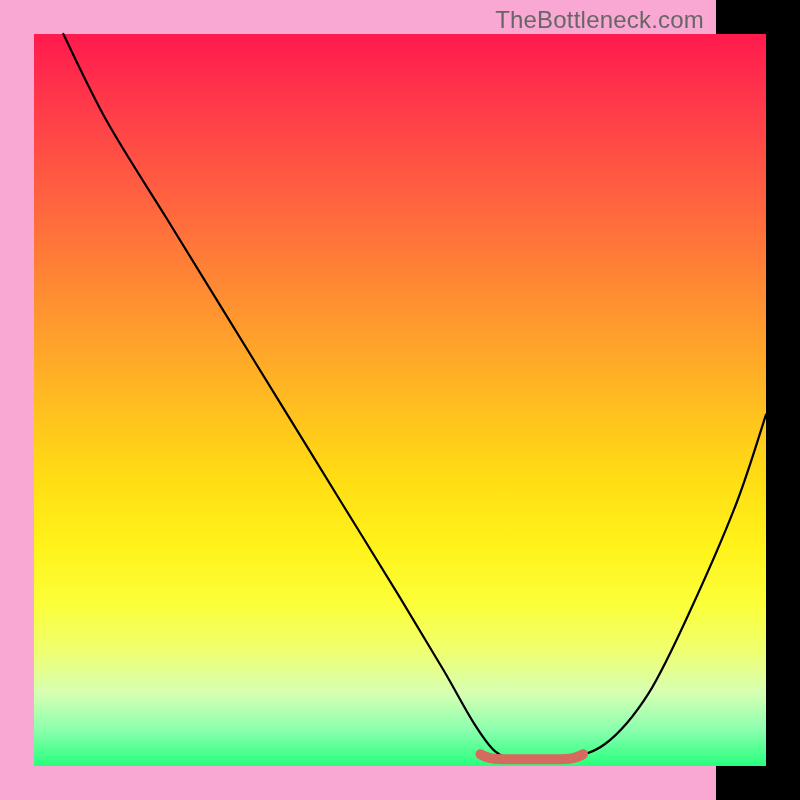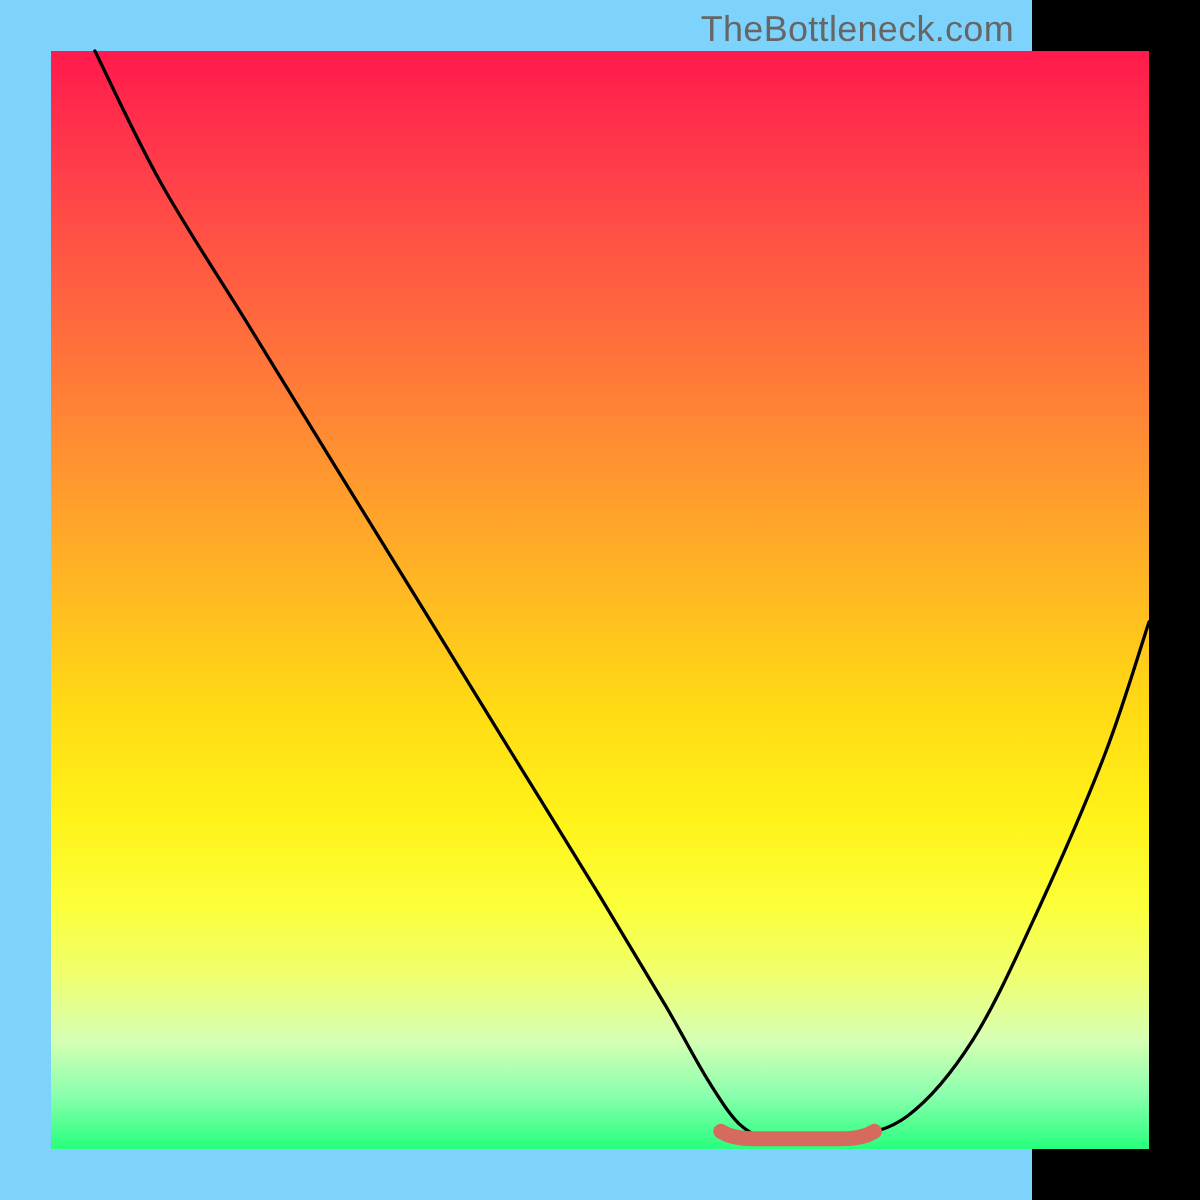--- a/index.html
+++ b/index.html
@@ -8,21 +8,22 @@
     width: 800px;
     height: 800px;
     background: #000;
     font-family: Arial, Helvetica, sans-serif;
     overflow: hidden;
   }
   .frame {
     position: relative;
     width: 688px;
     height: 800px;
-    background: #7dd3fc;
+    background: #f9a8d4;
+    padding-left: 28px;
   }
   .plot-area {
     position: absolute;
     left: 34px;
     top: 34px;
     width: 732px;
     height: 732px;
     
     background: linear-gradient(to bottom,
       #ff1a4d 0%,

